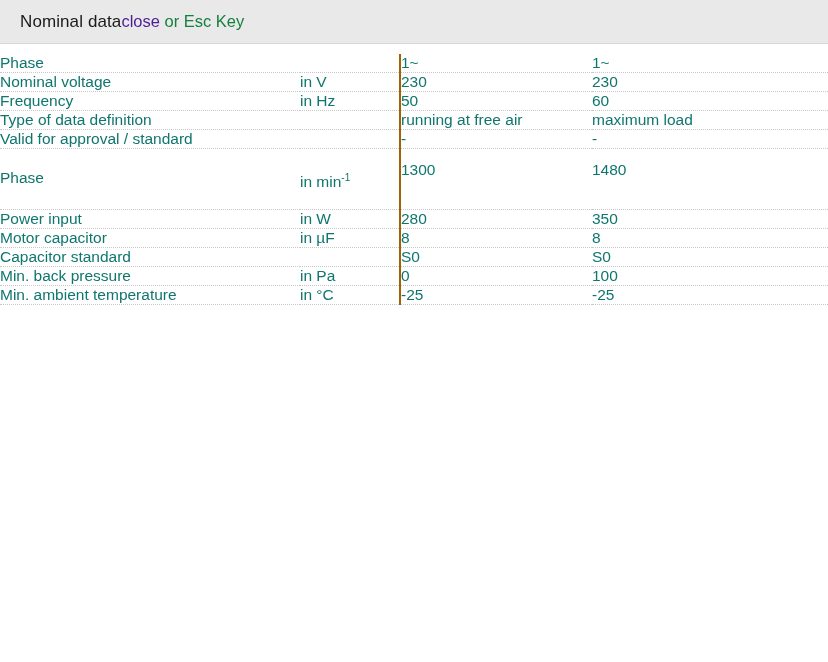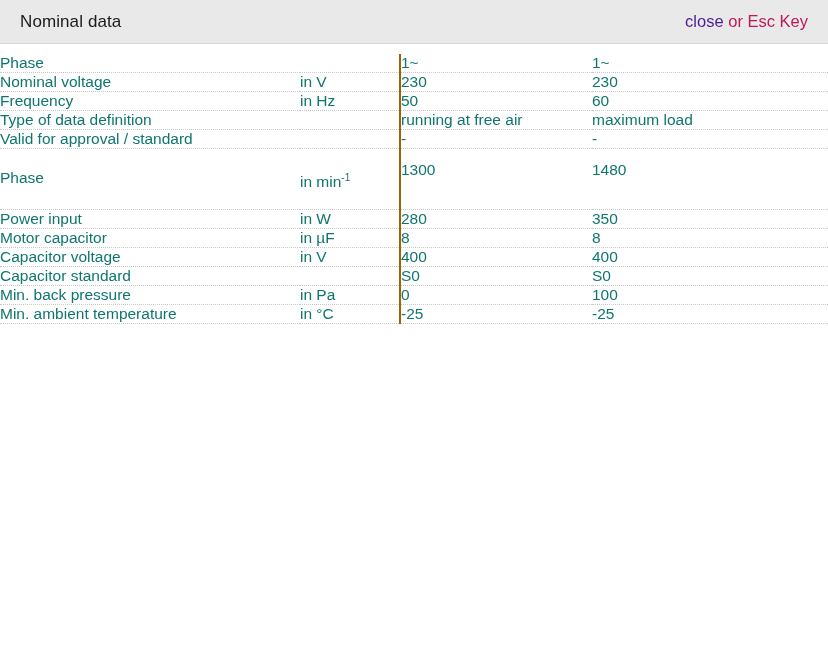--- a/index.html
+++ b/index.html
@@ -17,37 +17,36 @@
     height: 662px;
     overflow: hidden;
     background: #ffffff;
   }
   .titlebar {
     height: 44px;
     background: #e9e9e9;
     border-bottom: 1px solid #d7d7d7;
     display: flex;
     align-items: center;
-    justify-content: space-between;
     padding: 0 20px 0 20px;
   }
   .title {
     font-size: 17px;
     color: #1a1a1a;
     letter-spacing: 0.1px;
   }
   .closewrap {
     font-size: 16.5px;
     color: #1a1a1a;
   }
   .closelink {
     color: #4c1d95;
     cursor: pointer;
   }
-  .esc-text { color: #be185d; }
+  .esc-text { color: #15803d; }
   table.specs {
     width: 100%;
     border-collapse: collapse;
     margin-top: 10px;
   }
   table.specs td {
     border-bottom: 1px dotted #c8c8c8;
     font-size: 15.5px;
     color: #0f766e;
     vertical-align: top;
@@ -134,26 +133,20 @@
           <td class="c-v1">280</td>
           <td class="c-v2">350</td>
         </tr>
         <tr>
           <td class="c-label">Motor capacitor</td>
           <td class="c-unit">in µF</td>
           <td class="c-v1">8</td>
           <td class="c-v2">8</td>
         </tr>
         <tr>
-          <td class="c-label">Capacitor voltage</td>
-          <td class="c-unit">in V</td>
-          <td class="c-v1">400</td>
-          <td class="c-v2">400</td>
-        </tr>
-        <tr>
           <td class="c-label">Capacitor standard</td>
           <td class="c-unit"></td>
           <td class="c-v1">S0</td>
           <td class="c-v2">S0</td>
         </tr>
         <tr>
           <td class="c-label">Min. back pressure</td>
           <td class="c-unit">in Pa</td>
           <td class="c-v1">0</td>
           <td class="c-v2">100</td>

